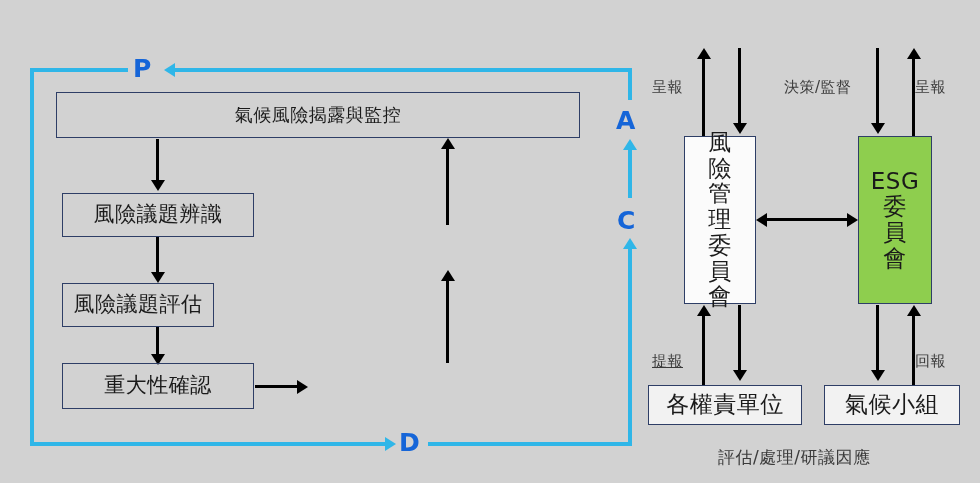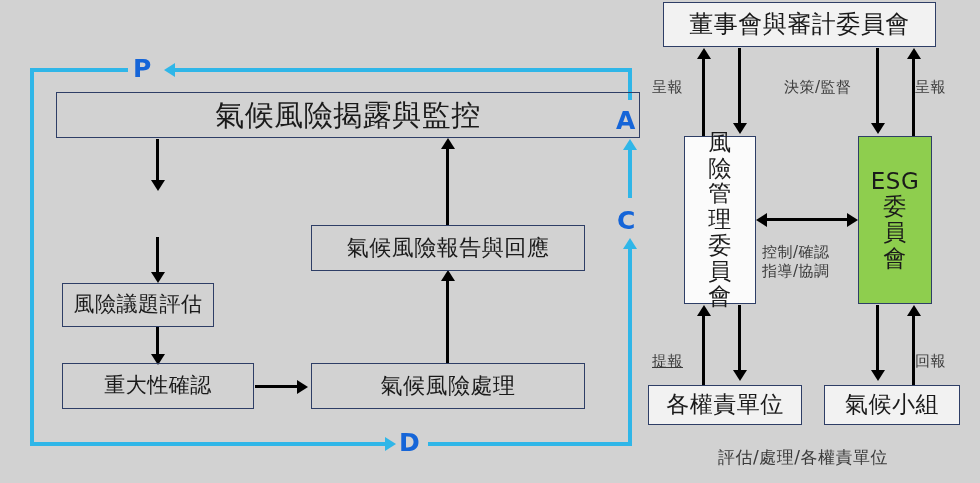--- a/index.html
+++ b/index.html
@@ -89,62 +89,56 @@
   <div class="cyan cyan-v" style="left:628px;top:249px;height:197px;"></div>
   <div class="cyan-arrow ca-up" style="left:623px;top:238px;"></div>
   <div class="pdca-letter" style="left:617px;top:208px;">C</div>
 
   <div class="cyan cyan-v" style="left:628px;top:150px;height:48px;"></div>
   <div class="cyan-arrow ca-up" style="left:623px;top:139px;"></div>
   <div class="pdca-letter" style="left:616px;top:108px;">A</div>
 
   <div class="cyan cyan-v" style="left:628px;top:68px;height:32px;"></div>
 
-  <div class="box box-clear" style="left:56px;top:92px;width:584px;height:46px;font-size:29px;">
+  <div class="box box-clear" style="left:56px;top:92px;width:524px;height:46px;font-size:18px;">
     <span>氣候風險揭露與監控</span>
   </div>
 
   <div class="bl bl-v" style="left:156px;top:139px;height:44px;"></div>
   <div class="ar ar-down" style="left:151px;top:180px;"></div>
 
+  <div class="box box-clear" style="left:62px;top:193px;width:192px;height:44px;font-size:21px;">
+    <span>風險議題辨識</span>
+  </div>
 
   <div class="bl bl-v" style="left:156px;top:237px;height:38px;"></div>
   <div class="ar ar-down" style="left:151px;top:272px;"></div>
 
   <div class="box box-clear" style="left:62px;top:283px;width:152px;height:44px;font-size:21px;">
     <span>風險議題評估</span>
   </div>
 
   <div class="bl bl-v" style="left:156px;top:327px;height:30px;"></div>
   <div class="ar ar-down" style="left:151px;top:354px;"></div>
 
   <div class="box box-clear" style="left:62px;top:363px;width:192px;height:46px;font-size:21px;">
     <span>重大性確認</span>
   </div>
 
   <div class="bl bl-h" style="left:255px;top:385px;width:44px;"></div>
   <div class="ar ar-right" style="left:297px;top:380px;"></div>
 
-  <div class="box box-clear" style="left:311px;top:363px;width:274px;height:46px;font-size:22px;">
-    <span>氣候風險處理</span>
-  </div>
 
   <div class="bl bl-v" style="left:446px;top:281px;height:82px;"></div>
   <div class="ar ar-up" style="left:441px;top:270px;"></div>
 
-  <div class="box box-clear" style="left:311px;top:225px;width:274px;height:46px;font-size:22px;">
-    <span>氣候風險報告與回應</span>
-  </div>
 
   <div class="bl bl-v" style="left:446px;top:149px;height:76px;"></div>
   <div class="ar ar-up" style="left:441px;top:138px;"></div>
 
-  <div class="box box-light" style="left:663px;top:2px;width:273px;height:45px;font-size:24px;">
-    <span>董事會與審計委員會</span>
-  </div>
 
   <div class="bl bl-v" style="left:702px;top:59px;height:78px;"></div>
   <div class="ar ar-up" style="left:697px;top:48px;"></div>
 
   <div class="bl bl-v" style="left:738px;top:48px;height:78px;"></div>
   <div class="ar ar-down" style="left:733px;top:123px;"></div>
 
   <div class="cap" style="left:652px;top:78px;">呈報</div>
   <div class="cap" style="left:784px;top:78px;">決策/監督</div>
 
@@ -162,22 +156,20 @@
 
   <div class="box box-green" style="left:858px;top:136px;width:74px;height:168px;font-size:23px;flex-direction:column;">
     <span style="display:block;">ESG</span>
     <span style="display:block;width:26px;word-break:break-all;">委員會</span>
   </div>
 
   <div class="bl bl-h" style="left:766px;top:218px;width:83px;"></div>
   <div class="ar ar-left" style="left:756px;top:213px;"></div>
   <div class="ar ar-right" style="left:847px;top:213px;"></div>
 
-  <div class="cap" style="left:762px;top:243px;width:96px;text-align:left;">控制/確認
-指導/協調</div>
 
   <div class="bl bl-v" style="left:702px;top:316px;height:70px;"></div>
   <div class="ar ar-up" style="left:697px;top:305px;"></div>
 
   <div class="bl bl-v" style="left:738px;top:305px;height:68px;"></div>
   <div class="ar ar-down" style="left:733px;top:370px;"></div>
 
   <div class="cap" style="left:652px;top:352px;text-decoration:underline;">提報</div>
 
   <div class="bl bl-v" style="left:876px;top:305px;height:68px;"></div>
@@ -189,15 +181,15 @@
   <div class="cap" style="left:915px;top:352px;">回報</div>
 
   <div class="box box-light" style="left:824px;top:385px;width:136px;height:40px;font-size:23px;">
     <span>氣候小組</span>
   </div>
 
   <div class="box box-light" style="left:648px;top:385px;width:154px;height:40px;font-size:23px;">
     <span>各權責單位</span>
   </div>
 
-  <div class="cap" style="left:718px;top:447px;font-size:17px;">評估/處理/各權責單位</div>
+  <div class="cap" style="left:718px;top:447px;font-size:17px;">評估/處理/研議因應</div>
 
 </div>
 
 </body></html>

